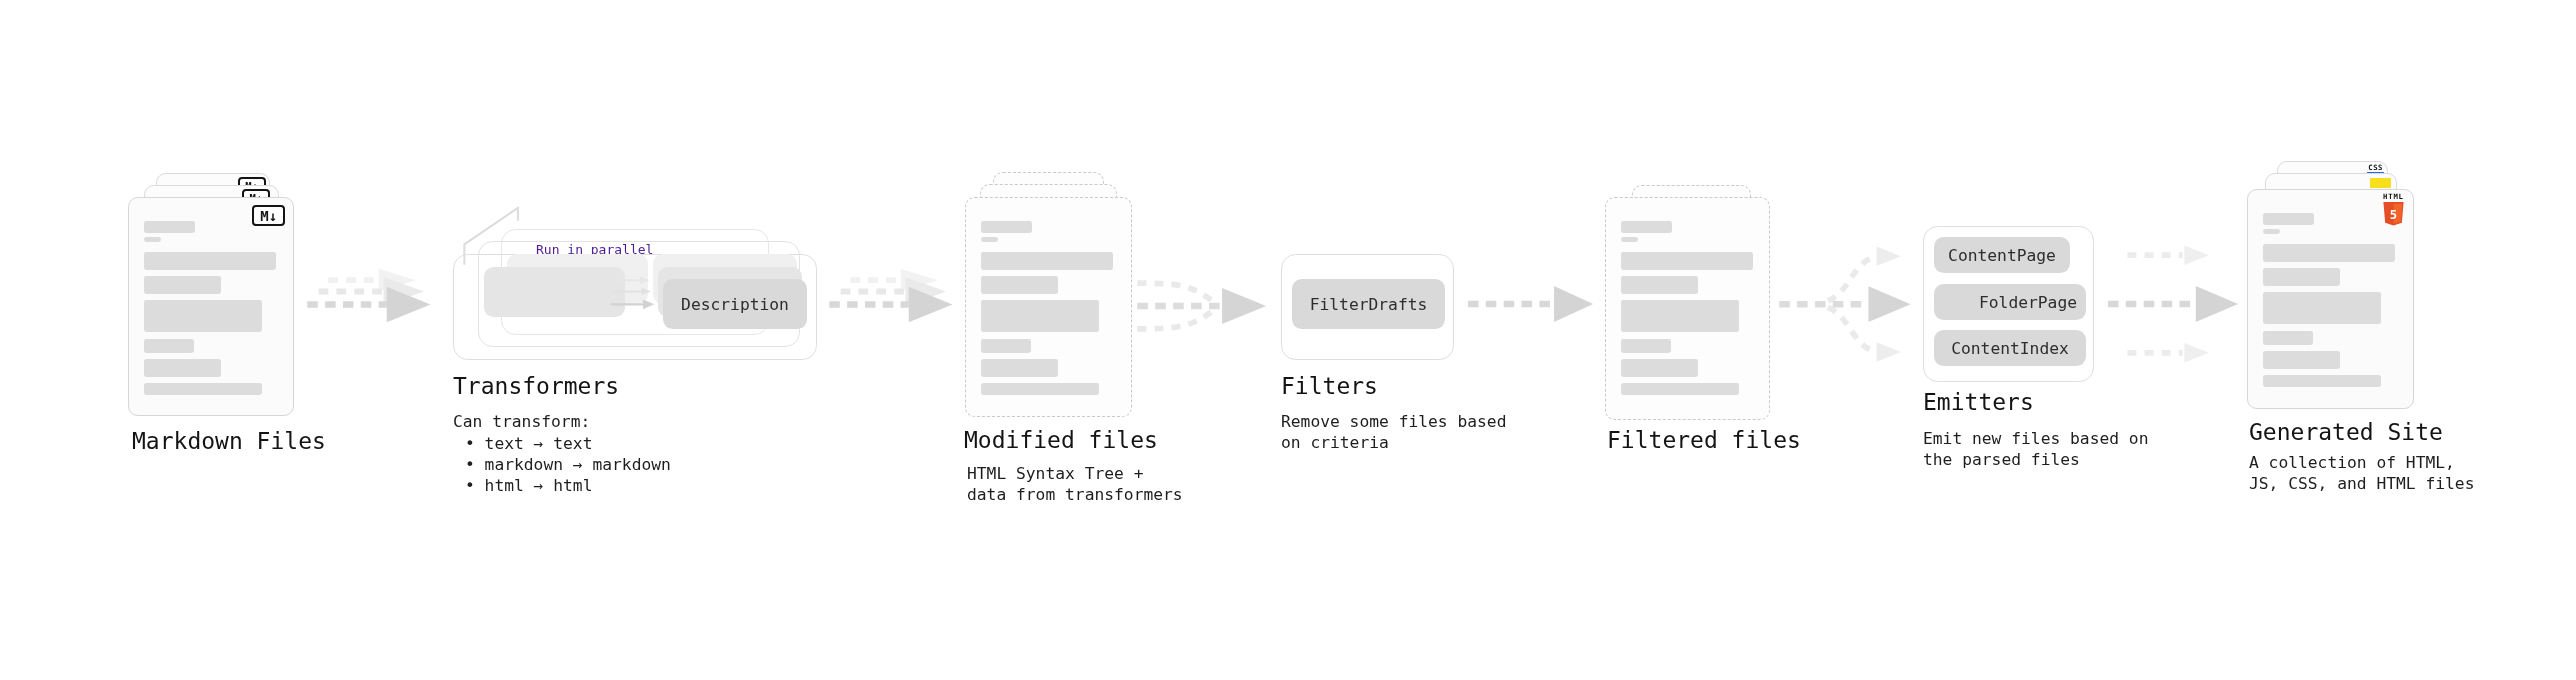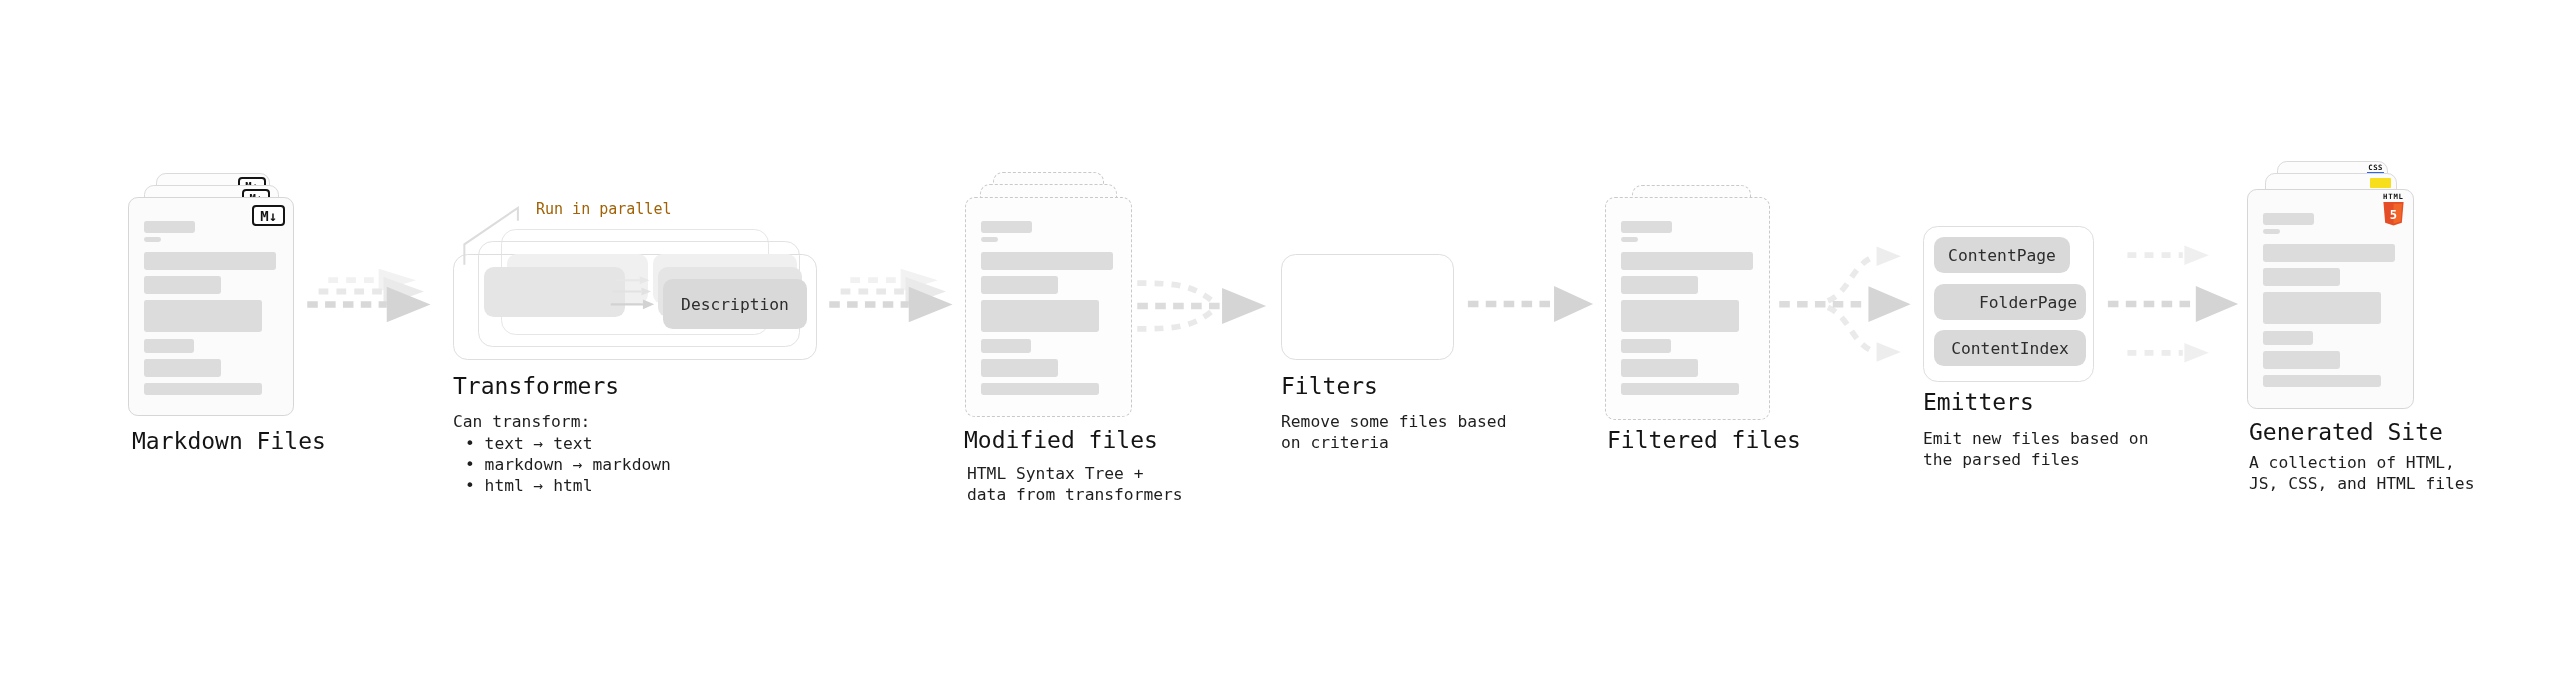--- a/index.html
+++ b/index.html
@@ -16,21 +16,21 @@
   .b2{left:15.4px;top:39px;width:17px;height:4.9px}
   .b3{left:15.4px;top:54px;width:132px;height:18px}
   .b4{left:15.4px;top:78px;width:77px;height:18px}
   .b5{left:15.4px;top:102px;width:118px;height:32px}
   .b6{left:15.4px;top:141px;width:50px;height:14px}
   .b7{left:15.4px;top:161px;width:77px;height:18px}
   .b8{left:15.4px;top:185px;width:118px;height:12.2px}
   
   .label{position:absolute;font-size:23px;color:#141414;white-space:pre;line-height:28px;}
   .body-text{position:absolute;font-size:16.3px;color:#1e1e1e;white-space:pre;line-height:21px;}
-  .callout-text{position:absolute;font-size:15px;color:#a16207;white-space:pre;line-height:19.5px;}
+  .callout-text{position:absolute;font-size:13px;color:#4c1d95;white-space:pre;line-height:19.5px;margin-top:40px;}
   
   .frame{position:absolute;border:1.6px solid #dedede;border-radius:14.6px;box-sizing:border-box;background:transparent;}
   .frame.e3{border-color:#e6e6e6}
   .frame.e2{border-color:#e2e2e2}
   .frame.fill{background:#ffffff;}
   .pill{position:absolute;border-radius:9.8px;background:#d9d9d9;color:#2d2d2d;font-size:16.3px;
         display:flex;align-items:center;justify-content:center;box-sizing:border-box;white-space:pre;}
   .pill.l2{background:#e5e5e5}
   .pill.l3{background:#f0f0f0}
   
@@ -136,20 +136,21 @@
   <div class="body-text" style="left:967px;top:484px;">data from transformers</div>
 
   <svg class="abs" style="left:1134px;top:275px;" width="137" height="62" viewBox="0 0 168 76">
     <path d="M4 10 C 50 10, 72 12, 96 32" stroke="#e9e9e9" stroke-width="7" stroke-dasharray="11 10" fill="none"></path>
     <path d="M4 66 C 50 66, 72 64, 96 44" stroke="#e9e9e9" stroke-width="7" stroke-dasharray="11 10" fill="none"></path>
     <path d="M4 38 H108" stroke="#dcdcdc" stroke-width="8" stroke-dasharray="13 9" fill="none"></path>
     <polygon points="108,16 162,38 108,60" fill="#d5d5d5"></polygon>
   </svg>
 
   <div class="frame fill" style="left:1281px;top:254px;width:173px;height:106px;"></div>
+  <div class="pill" style="left:1292px;top:279px;width:153px;height:50px;">FilterDrafts</div>
   <div class="label" style="left:1281px;top:372px;">Filters</div>
   <div class="body-text" style="left:1281px;top:411px;">Remove some files based</div>
   <div class="body-text" style="left:1281px;top:432px;">on criteria</div>
 
   <svg class="abs" style="left:1463px;top:281px;" width="135" height="46" viewBox="0 0 166 56">
     <path d="M6 28 H112" stroke="#d8d8d8" stroke-width="8" stroke-dasharray="13 9" fill="none"></path>
     <polygon points="112,6 160,28 112,50" fill="#d4d4d4"></polygon>
   </svg>
 
   <div class="card dash" style="left:1632px;top:185px;width:119px;height:49px;"></div>

